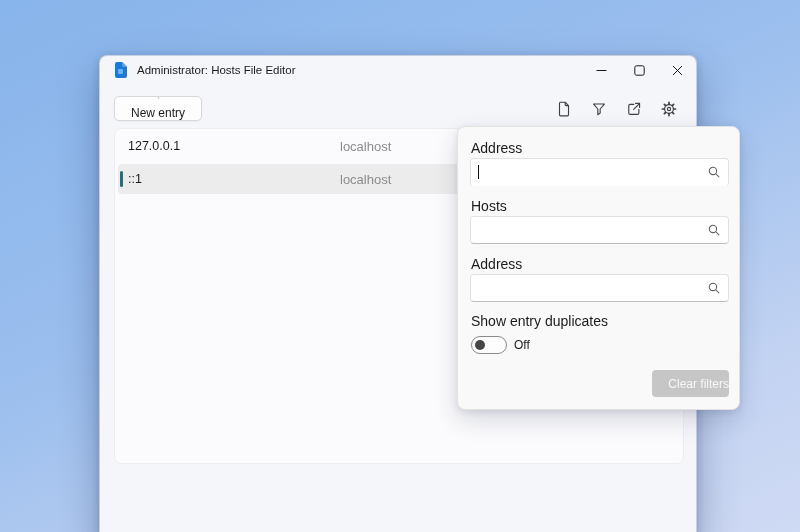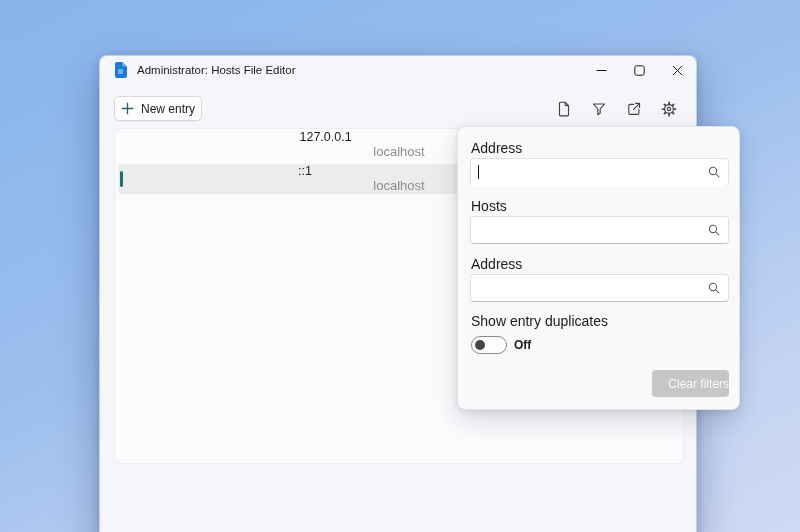--- a/index.html
+++ b/index.html
@@ -23,32 +23,32 @@
   .app-icon { margin-left:14px; width:13px; height:16px; display:flex; }
   .window-title { margin-left:10px; font-size:11.5px; color:#1b1b1b; }
   .win-controls { position:absolute; right:0; top:0; height:28px; display:flex; }
   .win-btn { width:38px; height:28px; display:flex; align-items:center; justify-content:center; cursor:default; }
 
   
   .new-entry-btn {
     position:absolute; left:14px; top:40px; width:88px; height:25px;
     background:#fdfdfd; border:1px solid #d8d8dc; border-radius:5px;
     display:flex; align-items:center; justify-content:center; gap:7px;
-    font-size:12px; color:#1b1b1b; box-shadow:0 1px 1px rgba(0,0,0,.04);
+    font-size:12px; color:#1b1b1b; box-shadow:0 1px 1px rgba(0,0,0,.04);flex-direction:column;
   }
   .toolbar-icons { position:absolute; right:17px; top:43px; display:flex; gap:15px; }
   .tool-icon { width:20px; height:20px; display:flex; align-items:center; justify-content:center; }
 
   
   .list-card {
     position:absolute; left:14px; top:72px; width:570px; height:336px;
     background:#fbfbfd; border:1px solid #ededf1; border-radius:7px;
     overflow:hidden;
   }
-  .entry-row { position:relative; height:32px; display:flex; align-items:center;flex-direction:column; }
+  .entry-row { position:relative; height:32px; display:flex; align-items:center; }
   .entry-row.first { margin-top:1px; }
   .entry-row.selected {
     margin:2px 3px 0 3px; height:30px; background:#ececec; border-radius:4px;
   }
   .sel-bar { position:absolute; left:2px; top:7px; width:3px; height:16px; border-radius:2px; }
   .cell-address { margin-left:13px; font-size:12.5px; color:#1a1a1a; width:212px; }
   .entry-row.selected .cell-address { margin-left:10px; }
   .cell-hosts { font-size:13px; color:#8c8c8c; }
 
   
@@ -69,21 +69,21 @@
   .fp-input.focused { border-bottom:2px solid var(--accent); }
   .search-glyph { position:absolute; right:8px; top:7px; width:14px; height:14px; pointer-events:none; }
   .caret { position:absolute; left:8px; top:7px; width:1px; height:14px; background:#111; animation:blink 1.1s steps(1) infinite; }
   @keyframes blink { 50% { opacity:0; } }
 
   .toggle {
     position:absolute; left:13px; top:209px; width:36px; height:18px;
     border:1px solid #8a8a8a; border-radius:9px; background:#fdfdfd;
   }
   .toggle-knob { position:absolute; left:3px; top:3px; width:10px; height:10px; border-radius:50%; background:#454545; }
-  .toggle-state { position:absolute; left:56px; top:211px; font-size:12px; color:#1b1b1b;font-weight:bold; }
+  .toggle-state { position:absolute; left:56px; top:211px; font-size:12px; color:#1b1b1b; }
 
   .clear-filters-btn {
     position:absolute; left:194px; top:243px; width:77px; height:27px;
     background:#c6c6c6; color:#f8f8f8; border:none; border-radius:4px;
     font-family:"Liberation Sans", sans-serif; font-size:12px;text-align:right;
   }
 </style>
 </head>
 <body>
 

